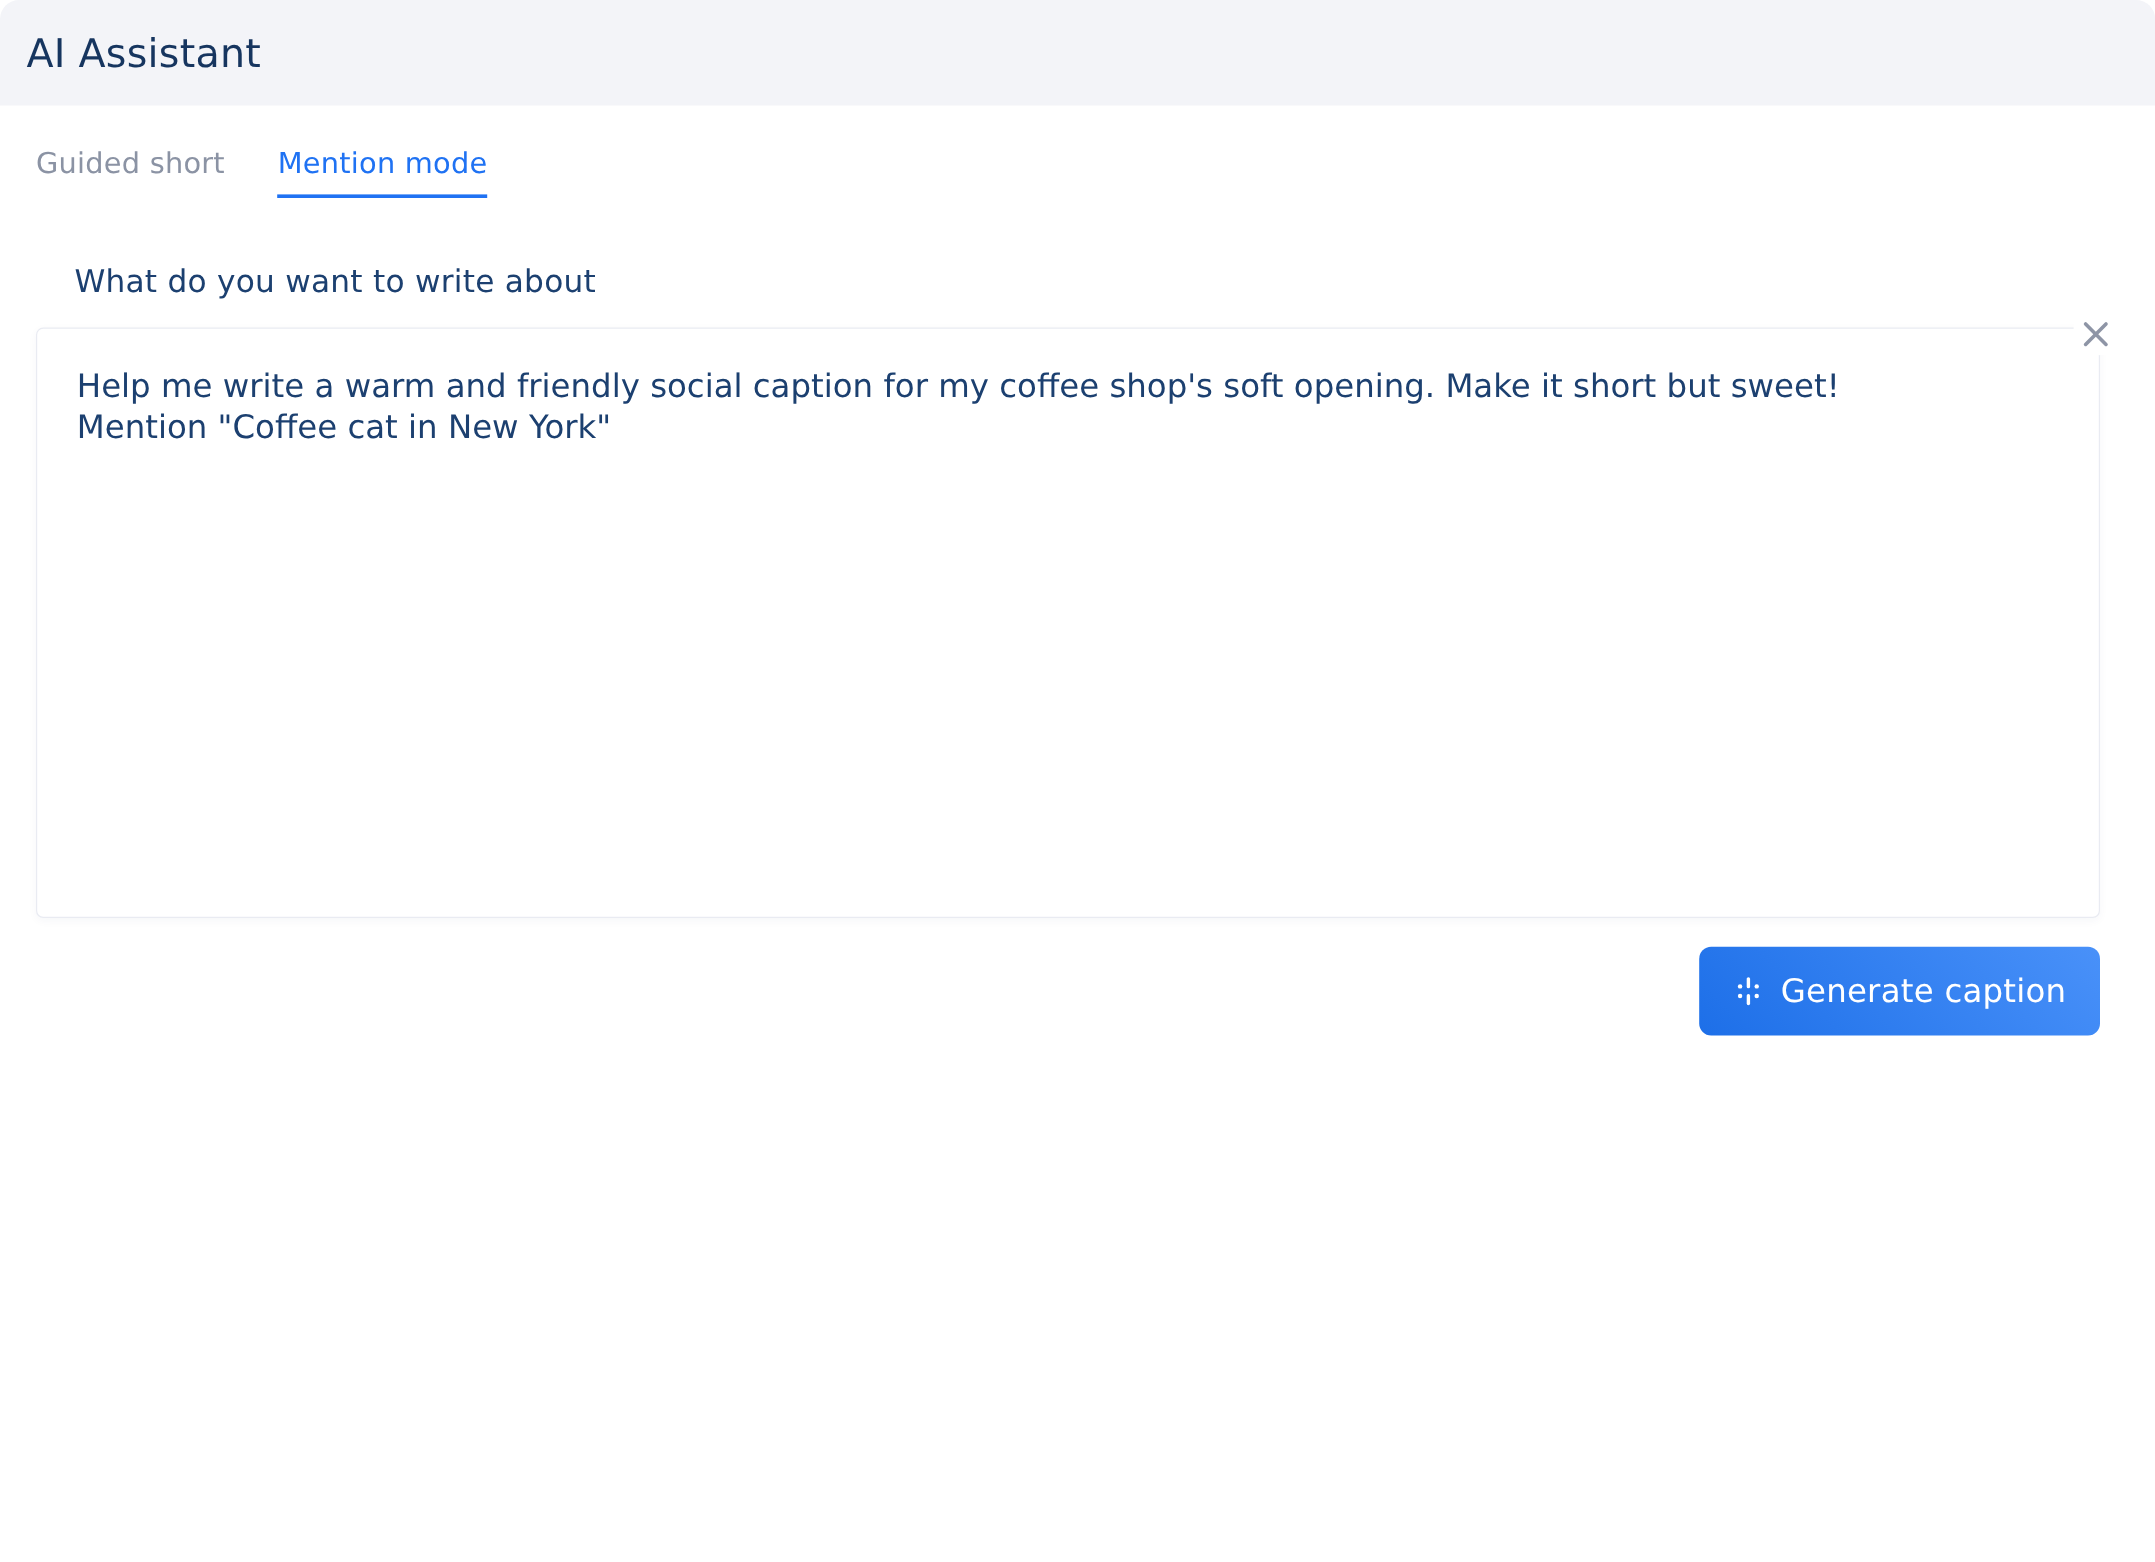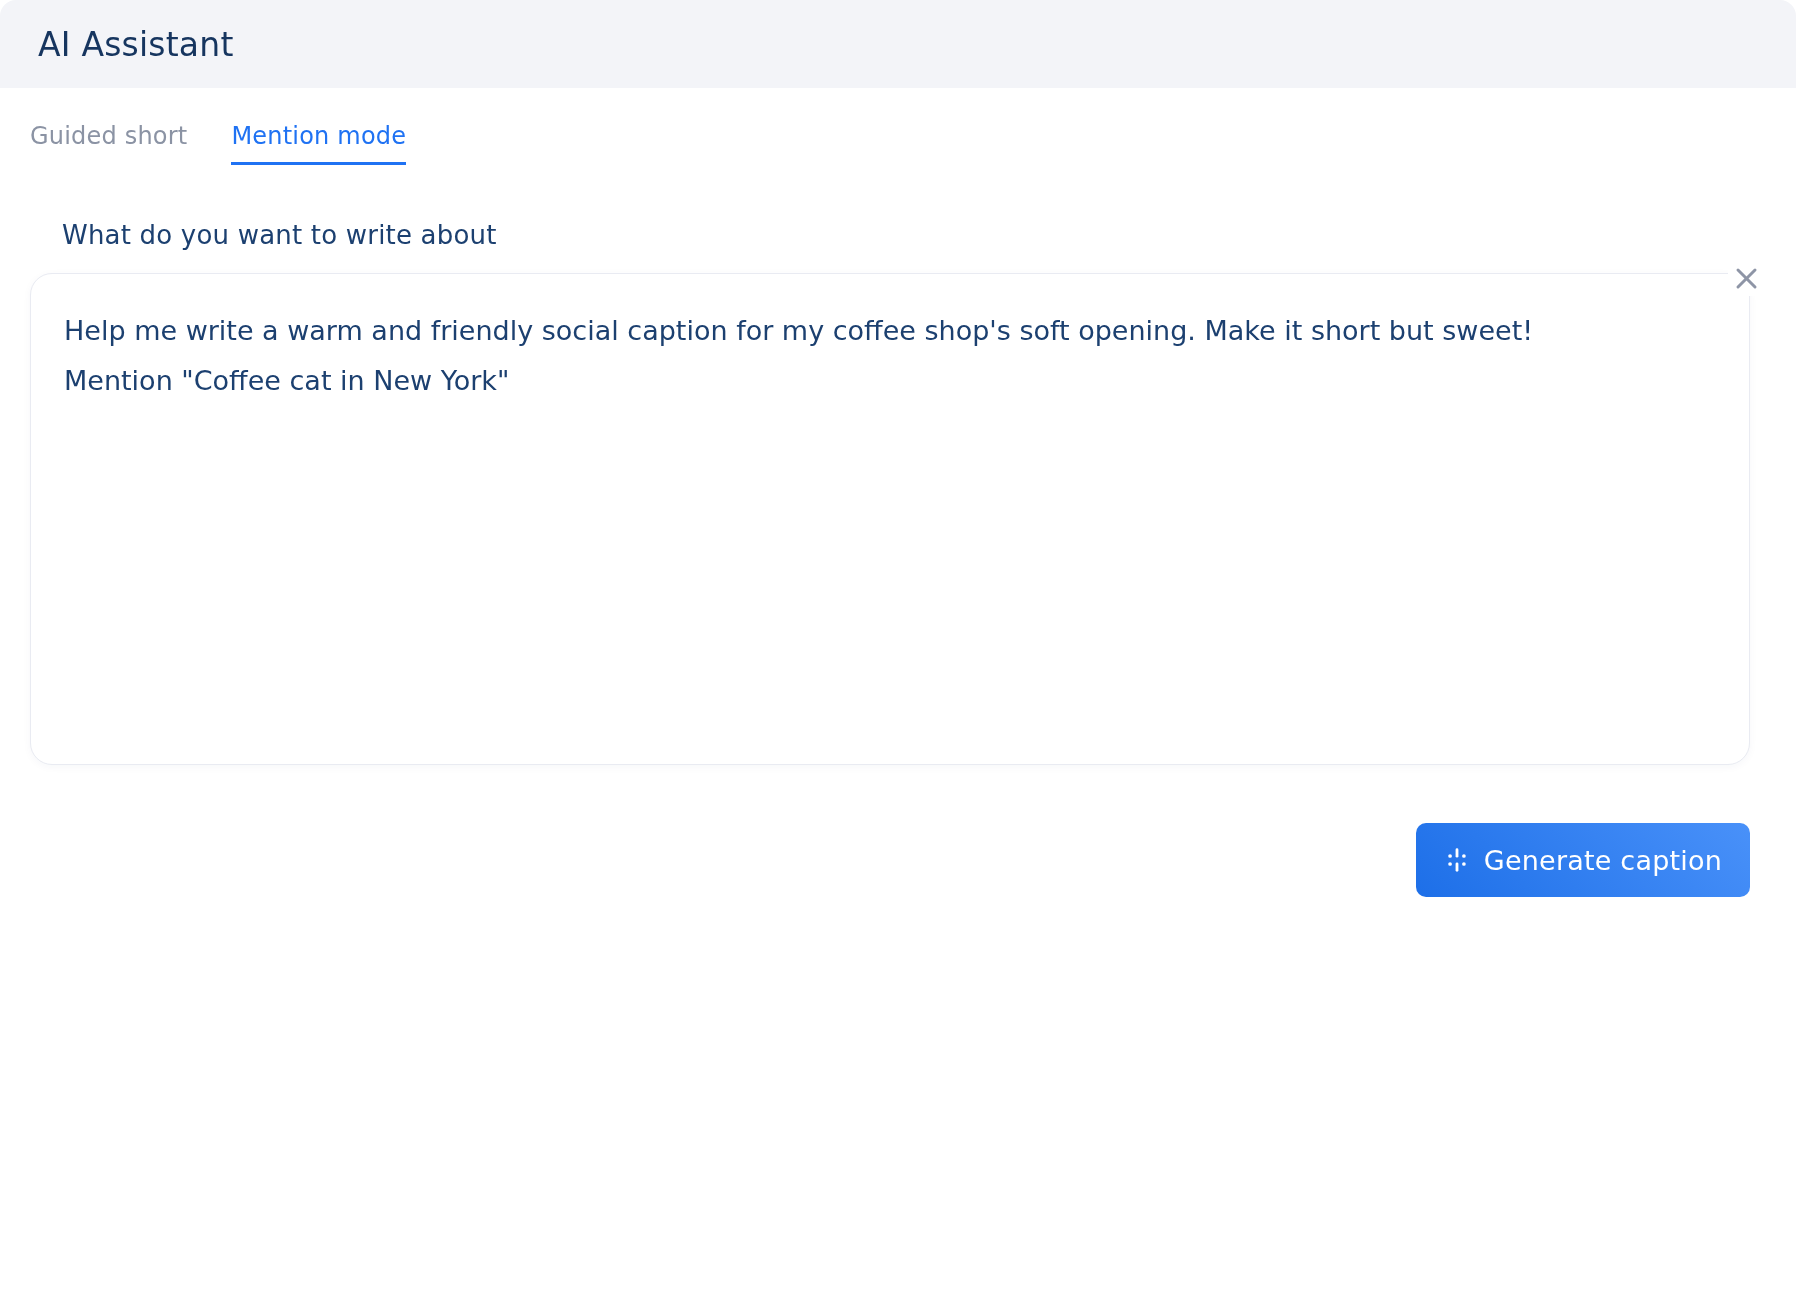--- a/index.html
+++ b/index.html
@@ -17,21 +17,21 @@
   }
   
   .header {
     position: absolute;
     top: 0; left: 0; right: 0;
     height: 88px;
     background: #f3f4f8;
     border-radius: 16px 16px 0 0;
     display: flex;
     align-items: center;
-    padding-left: 38px;
+    padding-left: 22px;
     box-sizing: border-box;
   }
   .header-title {
     font-size: 33px;
     font-weight: 500;
     color: #16355f;
     letter-spacing: 0.2px;
   }
   
   .tabs {
@@ -71,27 +71,27 @@
     top: 273px;
     left: 30px;
     width: 1720px;
     height: 492px;
   }
   .editor textarea {
     width: 100%;
     height: 100%;
     box-sizing: border-box;
     border: 1px solid #e9ebf2;
-    border-radius: 22px;
+    border-radius: 6px;
     background: #ffffff;
     box-shadow: 0 2px 8px rgba(23, 43, 99, 0.04);
     padding: 32px 60px 32px 33px;
     font-family: "DejaVu Sans", "Liberation Sans", sans-serif;
     font-size: 27px;
-    line-height: 50px;
+    line-height: 34px;
     color: #1c4070;
     resize: none;
     outline: none;
   }
   .close-btn {
     position: absolute;
     top: -13px;
     right: -14px;
     width: 36px;
     height: 36px;
@@ -101,21 +101,20 @@
     display: flex;
     align-items: center;
     justify-content: center;
     cursor: pointer;
   }
   
   .actions {
     position: absolute;
     top: 789px;
     right: 46px;
-    margin-top: 34px;
   }
   .generate-btn {
     height: 74px;
     padding: 0 28px;
     border: none;
     border-radius: 10px;
     background: linear-gradient(45deg, #1d6fe8 0%, #4991f9 100%);
     color: #ffffff;
     font-family: "DejaVu Sans", "Liberation Sans", sans-serif;
     font-size: 27px;

